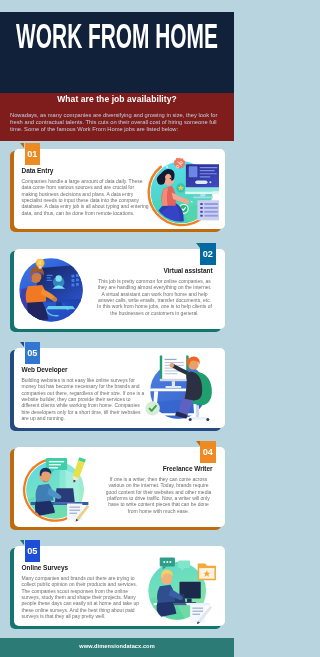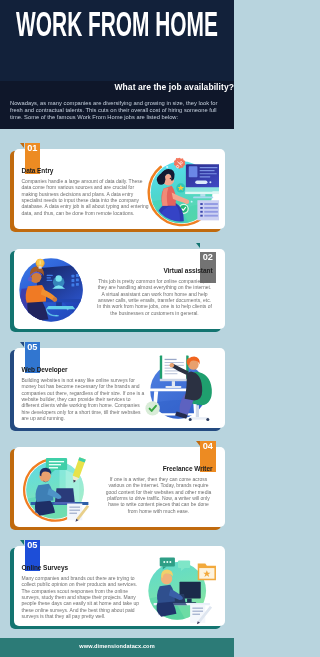--- a/index.html
+++ b/index.html
@@ -1,33 +1,33 @@
 <!DOCTYPE html>
 <html><head>
 <meta charset="utf-8">
 <style>
   *{margin:0;padding:0;box-sizing:border-box;}
   html,body{width:234px;height:657px;overflow:hidden;}
   body{background:#b8d4de;font-family:"Liberation Sans",sans-serif;position:relative;
        -webkit-font-smoothing:antialiased;}
-  .header{position:absolute;left:0;top:0;width:234px;height:129px;background:#0f172a;}
+  .header{position:absolute;left:0;top:12px;width:234px;height:129px;background:#7f1d1d;}
   .hero{position:absolute;left:0;top:0;width:234px;height:81px;background:#12213a;}
   .t1{position:absolute;left:117px;top:17.5px;color:#ffffff;font-weight:bold;font-size:35.5px;
       line-height:24px;white-space:nowrap;transform:translateX(-50%) scaleX(0.588);transform-origin:center top;}
   .t2{position:absolute;left:117px;top:49px;color:#2ba8a1;font-weight:bold;font-size:30px;
       line-height:21px;white-space:nowrap;transform:translateX(-50%) scaleX(1.01);transform-origin:center top;}
-  .sub{position:absolute;left:0;width:234px;top:82px;text-align:right;color:#ffffff;
+  .sub{position:absolute;left:0;width:234px;top:82px;text-align:center;color:#ffffff;
        font-size:8.5px;font-weight:bold;letter-spacing:0.08px;}
   .intro{position:absolute;left:10px;width:209px;top:100px;text-align:left;color:#c5cfdc;
          font-size:5.78px;line-height:7px;letter-spacing:0px;}
   .card{position:absolute;}
   .frame{position:absolute;border-radius:5px;}
   .white{position:absolute;background:#ffffff;border-radius:5px;}
-  .badge{position:absolute;width:15.5px;height:31px;color:#fff;font-weight:bold;font-size:9.2px;
-         display:flex;justify-content:center;letter-spacing:-0.2px;}
+  .badge{position:absolute;width:15.5px;height:22px;color:#fff;font-weight:bold;font-size:9.2px;
+         display:flex;align-items:center;justify-content:center;letter-spacing:-0.2px;}
   .ctitle{position:absolute;font-weight:bold;font-size:6.5px;line-height:7px;color:#1d1d1d;letter-spacing:-0.06px;}
   .cbody{position:absolute;font-size:5px;line-height:6.4px;color:#6e6e6e;letter-spacing:0px;}
   .footer{position:absolute;left:0;bottom:0;width:234px;height:19px;background:#2c7b77;}
   .furl{position:absolute;left:0;width:234px;top:5px;text-align:center;color:#ffffff;
         font-size:5.6px;font-weight:bold;letter-spacing:0.1px;}
   svg{display:block;}
 </style>
 </head>
 <body>
 
@@ -128,21 +128,21 @@
     <ellipse cx="18" cy="28" rx="6.5" ry="8.5" fill="#141a32"></ellipse>
     <path d="M32 26 a1 1 0 1 0 0.1 0" fill="#141a32"></path>
   </g>
 </svg>
       </div>
     </div>
     <div class="card" style="left: 0px; top: 0px; width: 234px; height: 657px;">
       <div class="frame" style="left: 10px; top: 251px; width: 210.5px; height: 80.5px; background: rgb(19, 116, 112);"></div>
       <div class="white" style="left: 13.5px; top: 248.5px; width: 211px; height: 80.5px;"></div>
       <div style="position: absolute; left: 195.5px; top: 243.3px; width: 0px; height: 0px; border-left: 4.5px solid transparent; border-top: 5px solid rgb(19, 116, 112);"></div>
-      <div class="badge" style="left: 200px; top: 243.3px; background: #737373; margin-top: 9px;">
+      <div class="badge" style="left: 200px; top: 243.3px; background: #0369a1;">
         <span>02</span>
       </div>
       <div class="ctitle" style="right: 21.5px; top: 266.9px; text-align: right;">Virtual assistant</div>
       <div class="cbody" style="right: 21.5px; top: 277.7px; width: 116px; text-align: center;">This job is pretty common for online companies, as they are handling almost everything on the internet. A virtual assistant can work from home and help answer calls, write emails, transfer documents, etc. In this work from home jobs, one is to help clients of the businesses or customers in general.</div>
       <div style="position: absolute; left: 18.5px; top: 258px; width: 64px; height: 64px;">
         <svg viewBox="0 0 100 100" width="100%" height="100%">
   <defs>
     <linearGradient id="g2a" x1="0.15" y1="0" x2="0.8" y2="1">
       <stop offset="0" stop-color="#3a79e8"></stop>
               <stop offset="0.5" stop-color="#2a57d0"></stop>

